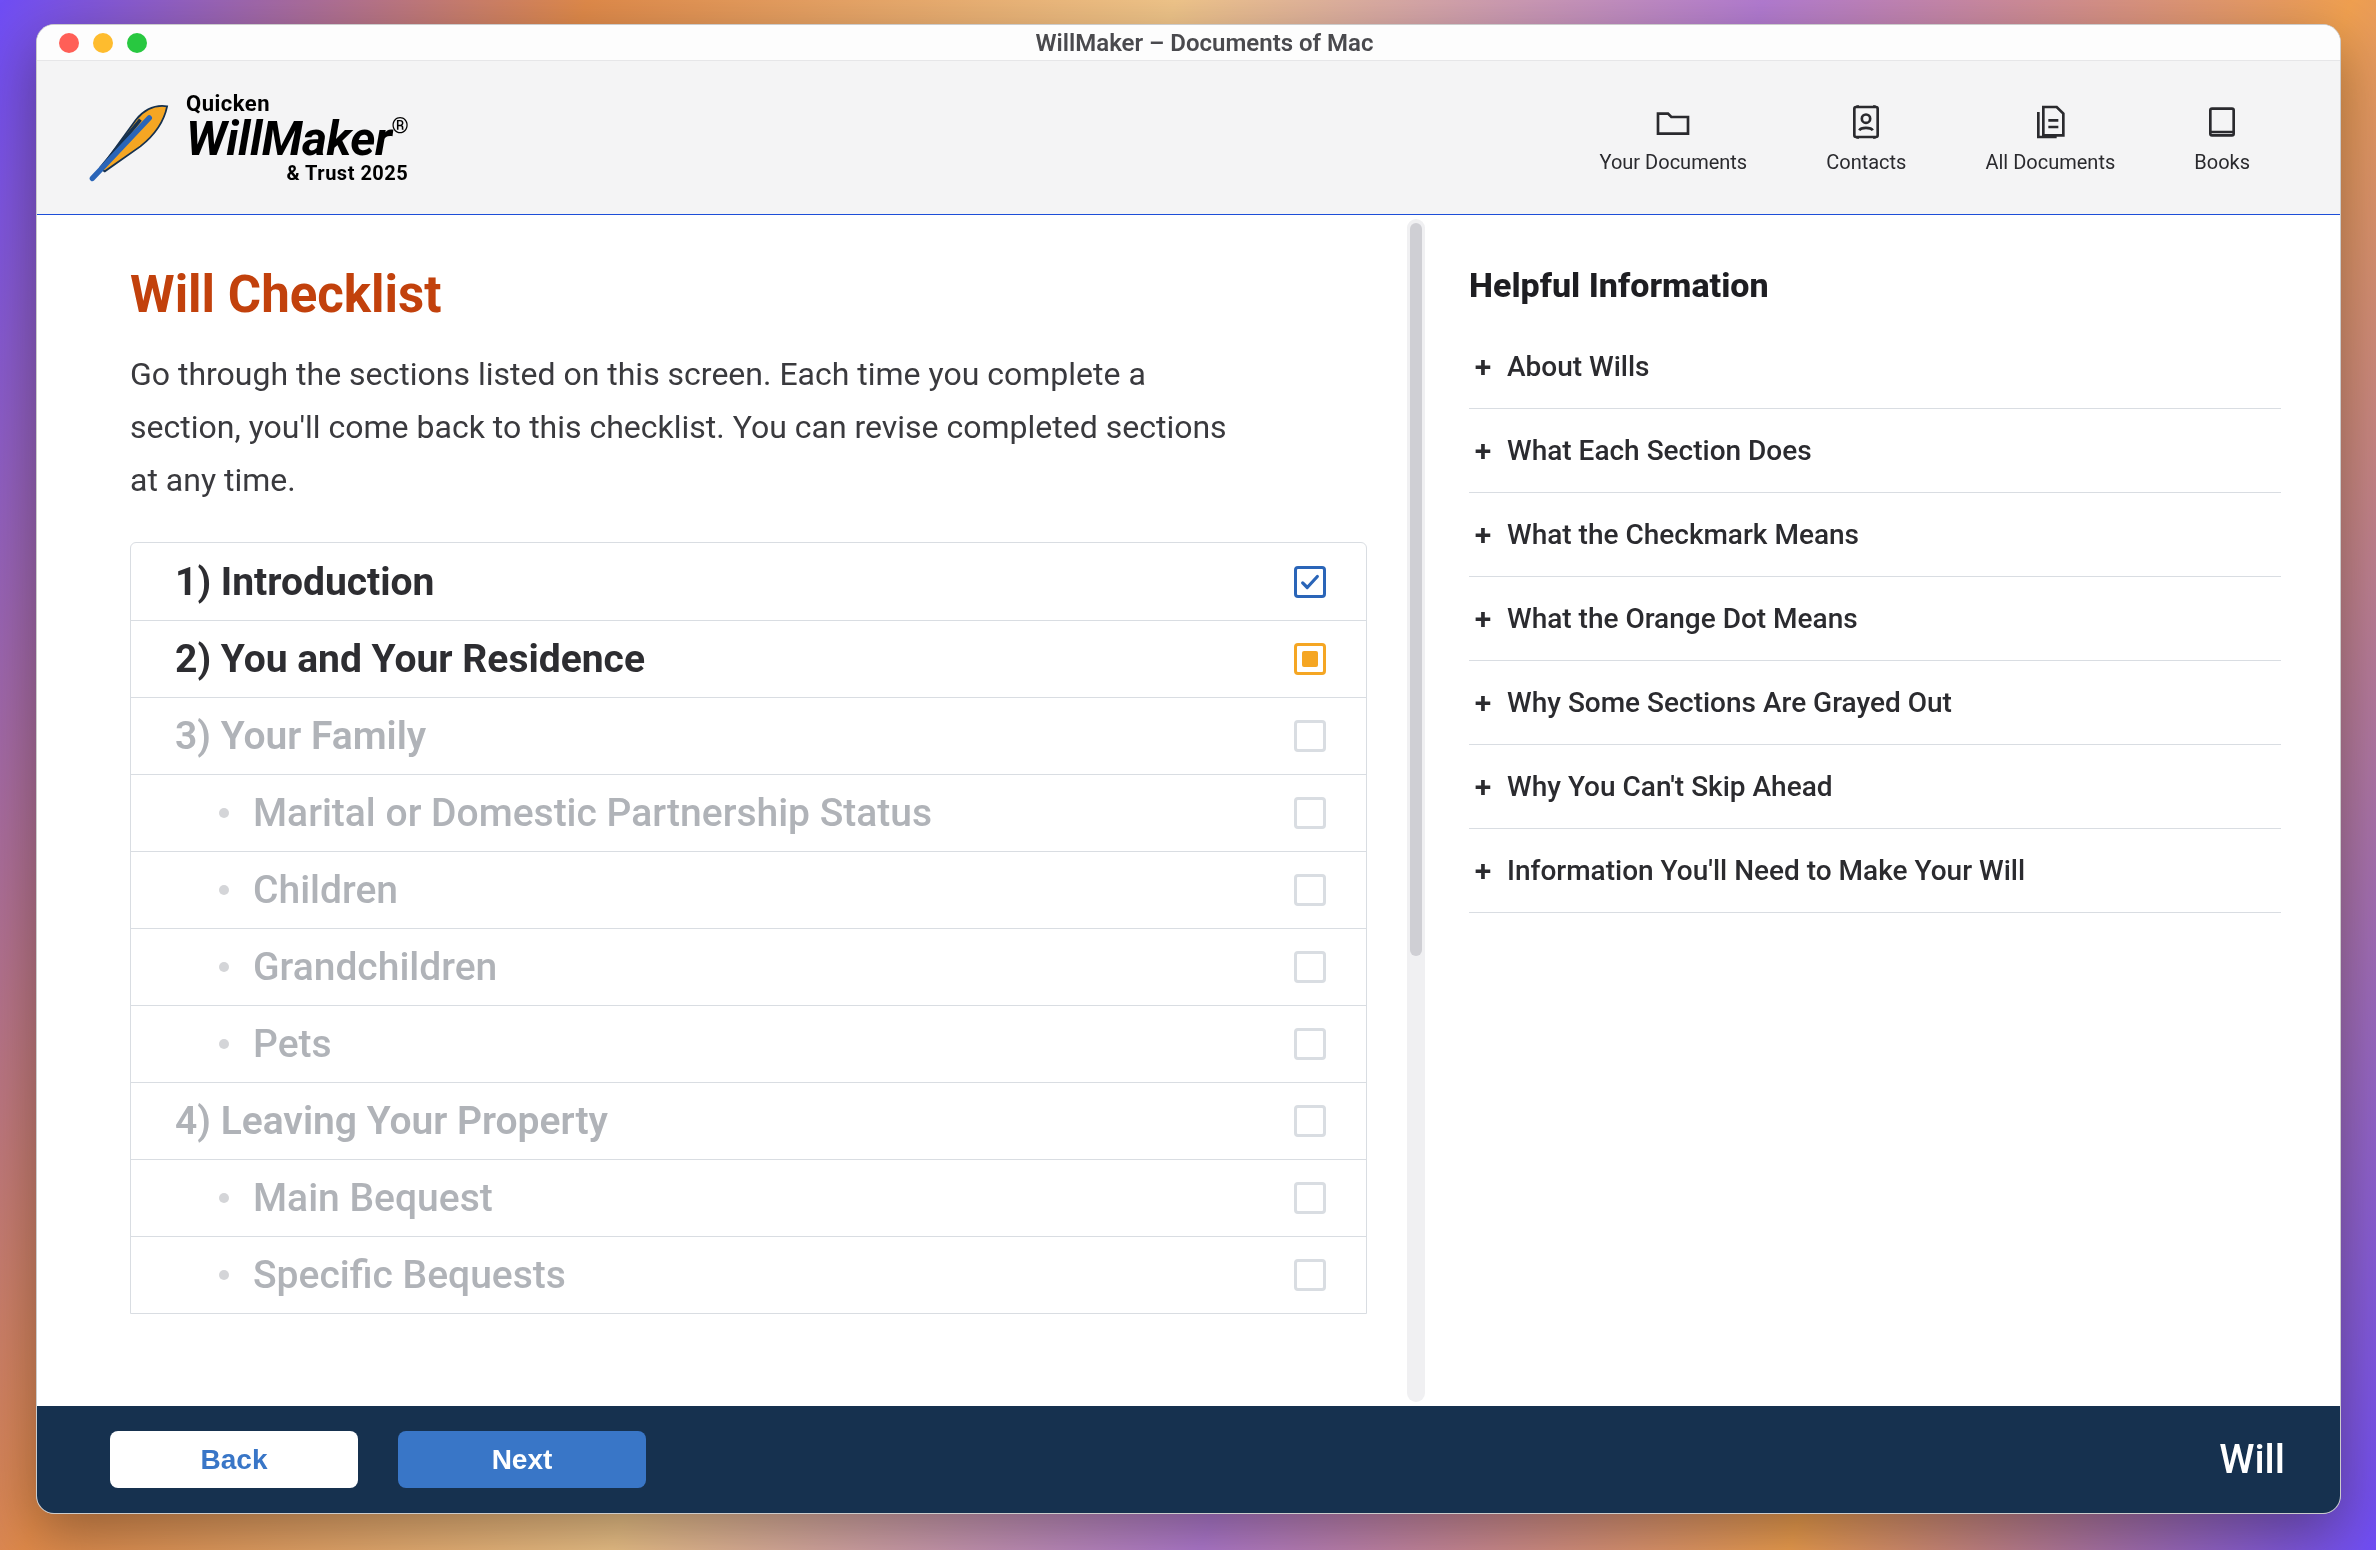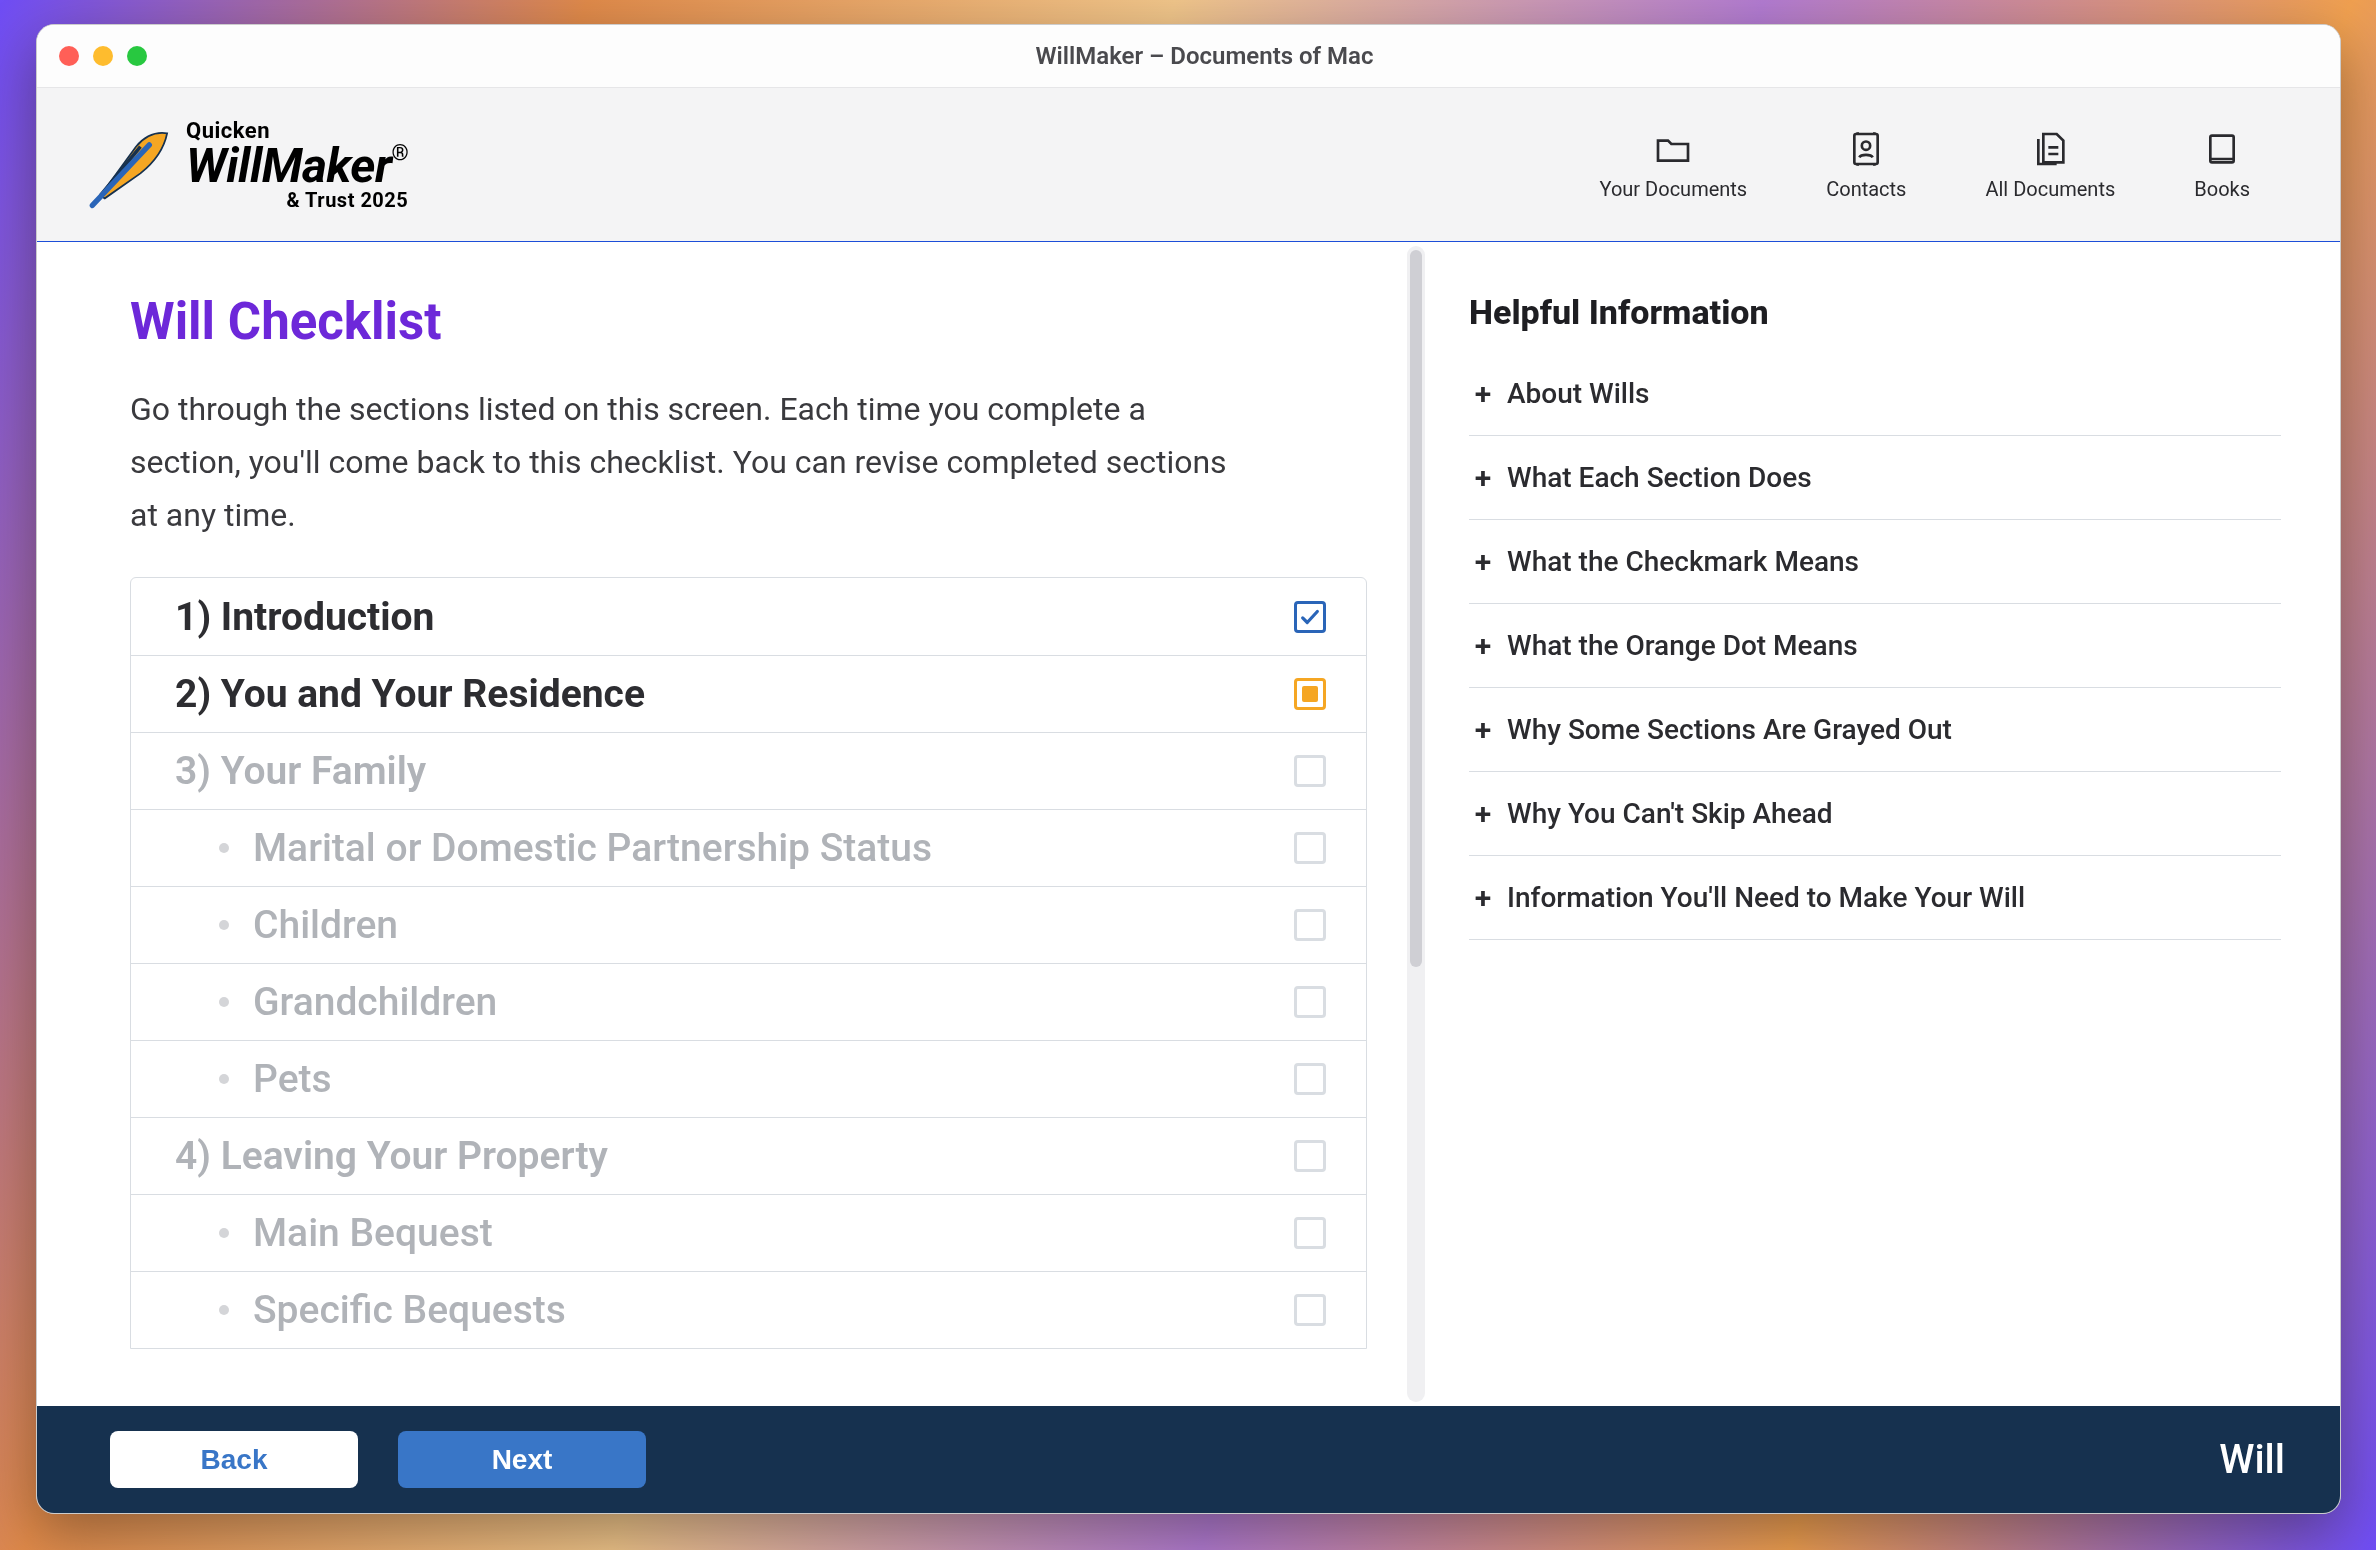--- a/index.html
+++ b/index.html
@@ -32,21 +32,21 @@
     border-radius: 18px;
     box-shadow: 0 20px 59px rgba(0,0,0,0.35);
     display: flex;
     flex-direction: column;
     overflow: hidden;
     border: 1px solid #ccc;
   }
 
   
   .titlebar {
-    height: 63px;
+    height: 36px;
     background: #fdfdfd;
     border-bottom: 1px solid #e6e6e8;
     display: flex;
     align-items: center;
     position: relative;
     padding-left: 32px;
   }
   .traffic-lights {
     position: absolute;
     left: 22px;
@@ -129,22 +129,22 @@
     border-radius: 7px;
   }
   .side-pane {
     width: 911px;
     padding: 50px 59px 0 40px;
   }
 
   .page-title {
     font-size: 51px;
     font-weight: 700;
-    color: #6d28d9;
-    margin: 0 0 32px 0;
+    color: #c2410c;
+    margin: 0 0 24px 0;
   }
   .page-desc {
     font-size: 32px;
     line-height: 1.65;
     color: #3a3a3e;
     margin: 0 0 36px 0;
     max-width: 1109px;
   }
 
   .checklist {

